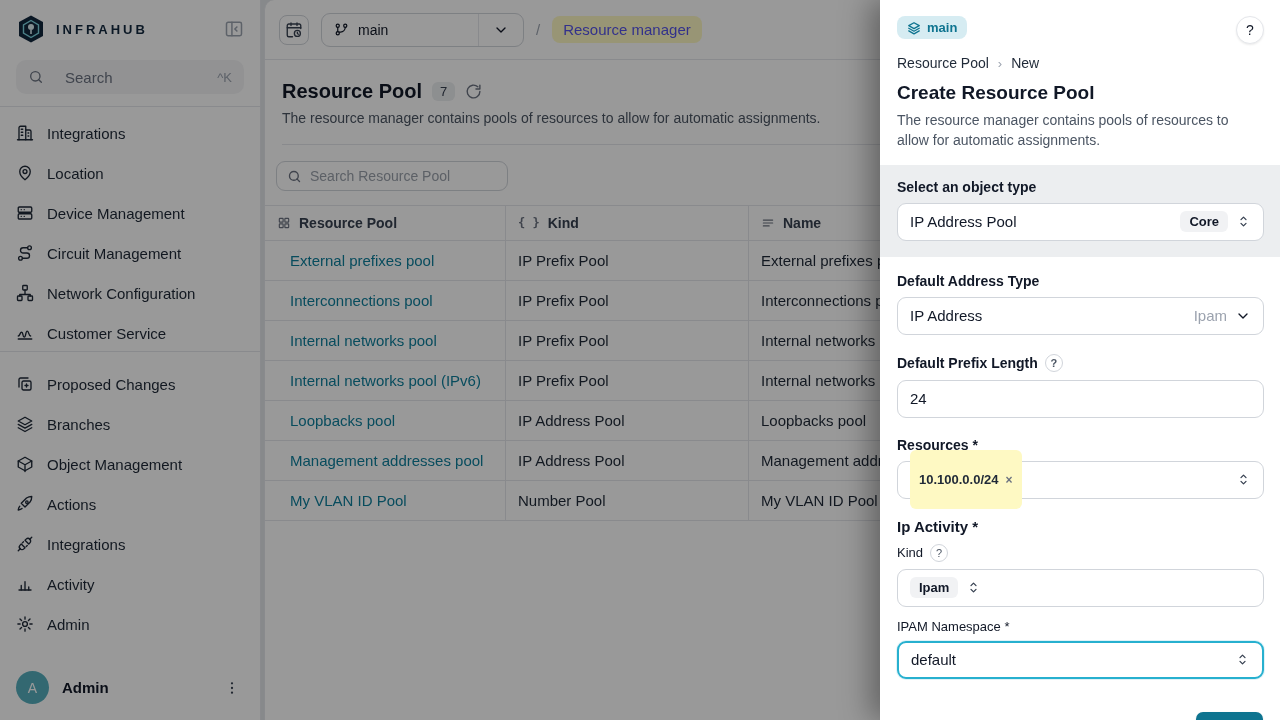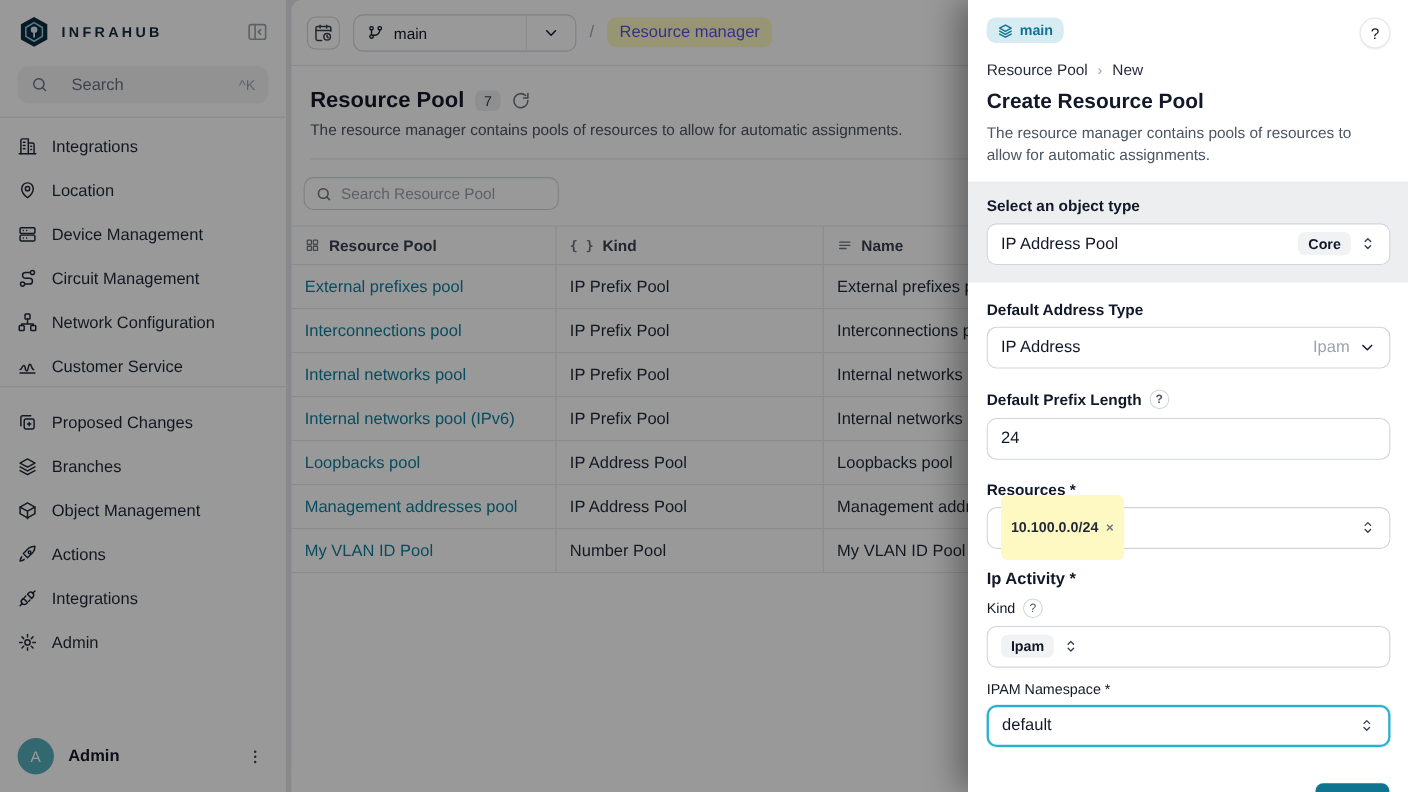--- a/index.html
+++ b/index.html
@@ -65,21 +65,21 @@
   .tr.head { border-top:1px solid #e5e7eb; border-bottom:1px solid #e5e7eb; height:36px; }
   .tr.row { height:40px; border-bottom:1px solid #e5e7eb; }
   .th { display:flex; align-items:center; gap:8px; padding:0 12px; font-size:14px; font-weight:600;
         color:#374151; border-right:1px solid #e5e7eb; }
   .th:last-child { border-right:none; }
   .th .hicon { color:#6b7280; display:flex; }
   .braces-glyph { font-family:"DejaVu Sans Mono", monospace; font-size:12px; color:#6b7280; }
   .td { display:flex; align-items:center; padding:0 12px; font-size:15px; color:#1f2937;
         border-right:1px solid #e5e7eb; white-space:nowrap; overflow:hidden; }
   .td:last-child { border-right:none; }
-  .pool-link { color:#0e7f9c; text-decoration:none; cursor:pointer; }
+  .pool-link { color:#0e7f9c; text-decoration:none; cursor:pointer;margin-left:13px; }
 
   
   .overlay { position:absolute; inset:0; background:rgba(0,0,0,0.40); z-index:10; }
   .drawer { position:absolute; right:0; top:0; width:400px; height:720px; background:#ffffff; z-index:20;
             box-shadow:-10px 0 28px rgba(0,0,0,0.35); display:flex; flex-direction:column; }
   .drawer-head { padding:16px 16px 14px 17px; }
   .head-top { display:flex; align-items:flex-start; justify-content:space-between; }
   .branch-badge { display:inline-flex; align-items:center; gap:6px; background:#d6ecf2; color:#0e7490;
                   font-size:13px; font-weight:600; padding:4px 10px; border-radius:8px; }
   .help-btn { width:28px; height:28px; border-radius:50%; border:1px solid #e5e7eb; background:#fff;
@@ -240,20 +240,27 @@
       <div class="nav-item">
         <svg class="ic" width="18" height="18" viewBox="0 0 24 24" fill="none" stroke="currentColor" stroke-width="1.8" stroke-linecap="round" stroke-linejoin="round">
             <path d="m7 12 5 5-1.5 1.5a3.5 3.5 0 0 1-5-5z"></path>
             <path d="m17 12-5-5 1.5-1.5a3.5 3.5 0 0 1 5 5z"></path>
             <path d="M3 21l3-3M18 6l3-3M10 9l-1.5 1.5M15 14l-1.5 1.5"></path>
           </svg>
         <span>Integrations</span>
       </div>
       <div class="nav-item">
         <svg class="ic" width="18" height="18" viewBox="0 0 24 24" fill="none" stroke="currentColor" stroke-width="1.8" stroke-linecap="round" stroke-linejoin="round">
+            <path d="M4 20h16"></path>
+            <path d="M7 20v-6M12 20V9M17 20v-4"></path>
+          </svg>
+        <span>Activity</span>
+      </div>
+      <div class="nav-item">
+        <svg class="ic" width="18" height="18" viewBox="0 0 24 24" fill="none" stroke="currentColor" stroke-width="1.8" stroke-linecap="round" stroke-linejoin="round">
             <circle cx="12" cy="12" r="3.2"></circle>
             <path d="M12 2.5v3M12 18.5v3M2.5 12h3M18.5 12h3M5.3 5.3l2.1 2.1M16.6 16.6l2.1 2.1M18.7 5.3l-2.1 2.1M7.4 16.6l-2.1 2.1"></path>
           </svg>
         <span>Admin</span>
       </div>
     </nav>
 
     <div class="user-row">
       <div class="avatar">A</div>
       <div class="user-name">Admin</div>

